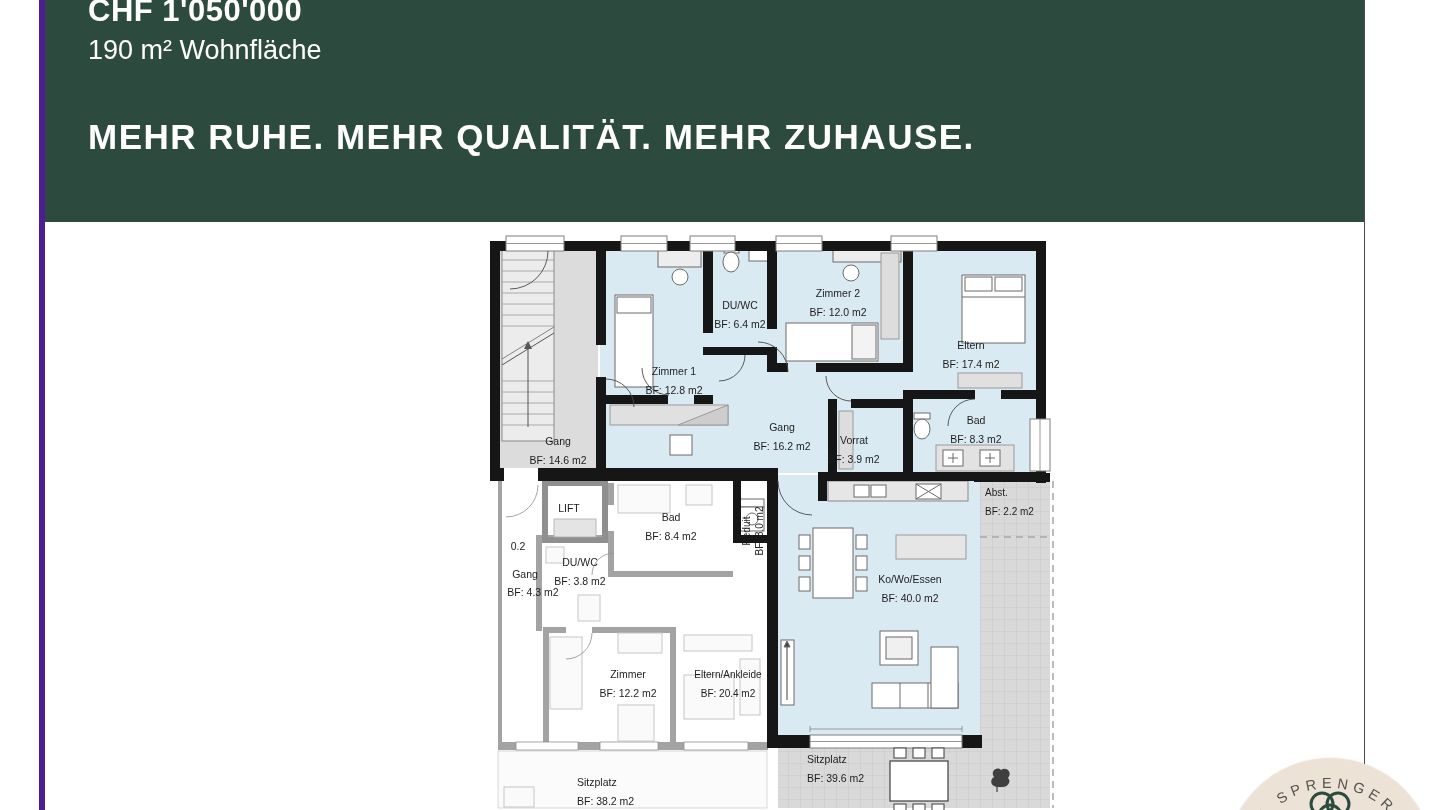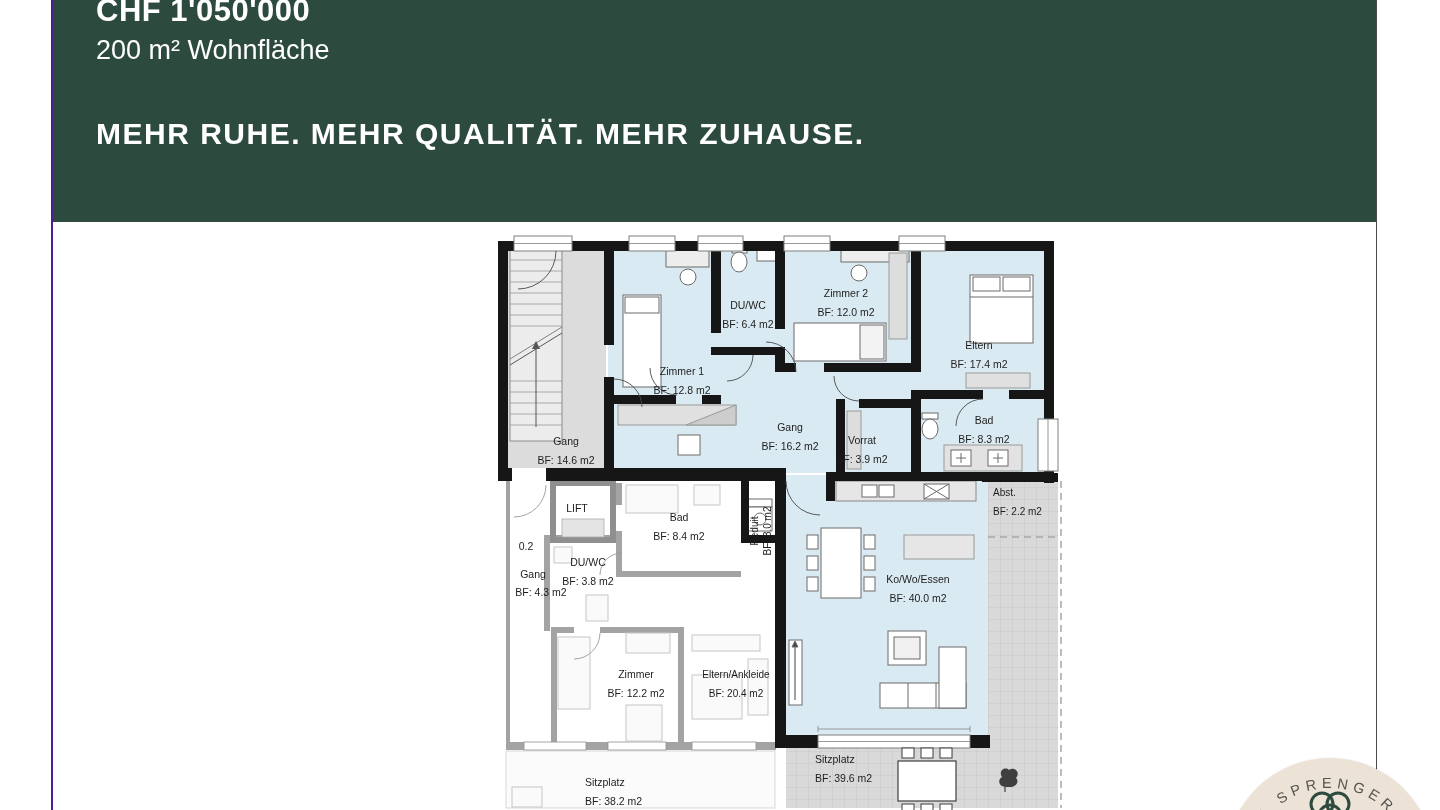--- a/index.html
+++ b/index.html
@@ -1,52 +1,52 @@
 <!DOCTYPE html>
 <html><head>
 <meta charset="utf-8">
 <style>
   html,body{margin:0;padding:0;}
   body{
     width:1440px;height:810px;overflow:hidden;position:relative;
     background:#ffffff;font-family:"Liberation Sans", sans-serif;
   }
   .card{
-    position:absolute;left:51px;top:0;width:1326px;height:810px;
-    border-left:2px solid #4c1d95;border-right:1px solid #4a4a4a;
+    position:absolute;left:39px;top:0;width:1326px;height:810px;
+    border-left:6px solid #4c1d95;border-right:1px solid #4a4a4a;
     box-sizing:border-box;background:#ffffff;
   }
   .green-header{
     position:relative;width:100%;height:222px;background:#2c4a3e;color:#ffffff;
     box-sizing:border-box;padding:0 0 0 43px;overflow:hidden;
   }
   .price{font-size:31px;font-weight:bold;margin-top:-7px;letter-spacing:.5px;line-height:36px;}
   .area{font-size:27px;font-weight:400;margin-top:5px;line-height:32px;}
-  .slogan{font-size:30px;font-weight:bold;letter-spacing:1.5px;position:absolute;left:43px;top:117px;white-space:nowrap;}
+  .slogan{font-size:35px;font-weight:bold;letter-spacing:1.5px;position:absolute;left:43px;top:117px;white-space:nowrap;}
   .brand{position:absolute;right:24px;top:148px;text-align:left;}
   .brand-houses{display:block;margin:0 0 1px 2px;}
   .brand-text{font-size:23px;letter-spacing:.5px;white-space:nowrap;}
   .brand-text .b{font-weight:bold;}
   .brand-text .l{font-weight:300;}
   .planwrap{position:absolute;left:443px;top:235px;width:570px;height:575px;}
   .rl{font-size:10.5px;fill:#1d1d1d;}
   .rls{font-size:10px;fill:#1d1d1d;}
   .badge{
     position:absolute;left:1226px;top:758px;width:208px;height:208px;border-radius:50%;
     background:#ece2d6;z-index:6;box-shadow:0 0 0 1px rgba(0,0,0,0.03);
   }
 </style>
 </head>
 <body>
 
 <div class="card">
 
   <div class="green-header" style="background: rgb(44, 74, 62);">
     <div class="price">CHF 1'050'000</div>
-    <div class="area">200 m² Wohnfläche</div>
+    <div class="area">190 m² Wohnfläche</div>
     <div class="slogan">MEHR RUHE. MEHR QUALITÄT. MEHR ZUHAUSE.</div>
 
   </div>
 
   <div class="planwrap">
   <svg width="570" height="575" viewBox="0 0 570 575">
     <defs>
       <pattern id="tiles" width="12" height="12" patternUnits="userSpaceOnUse">
         <path d="M12,0 L0,0 0,12" fill="none" stroke="#c5c5c5" stroke-width="0.8"></path>
       </pattern>

